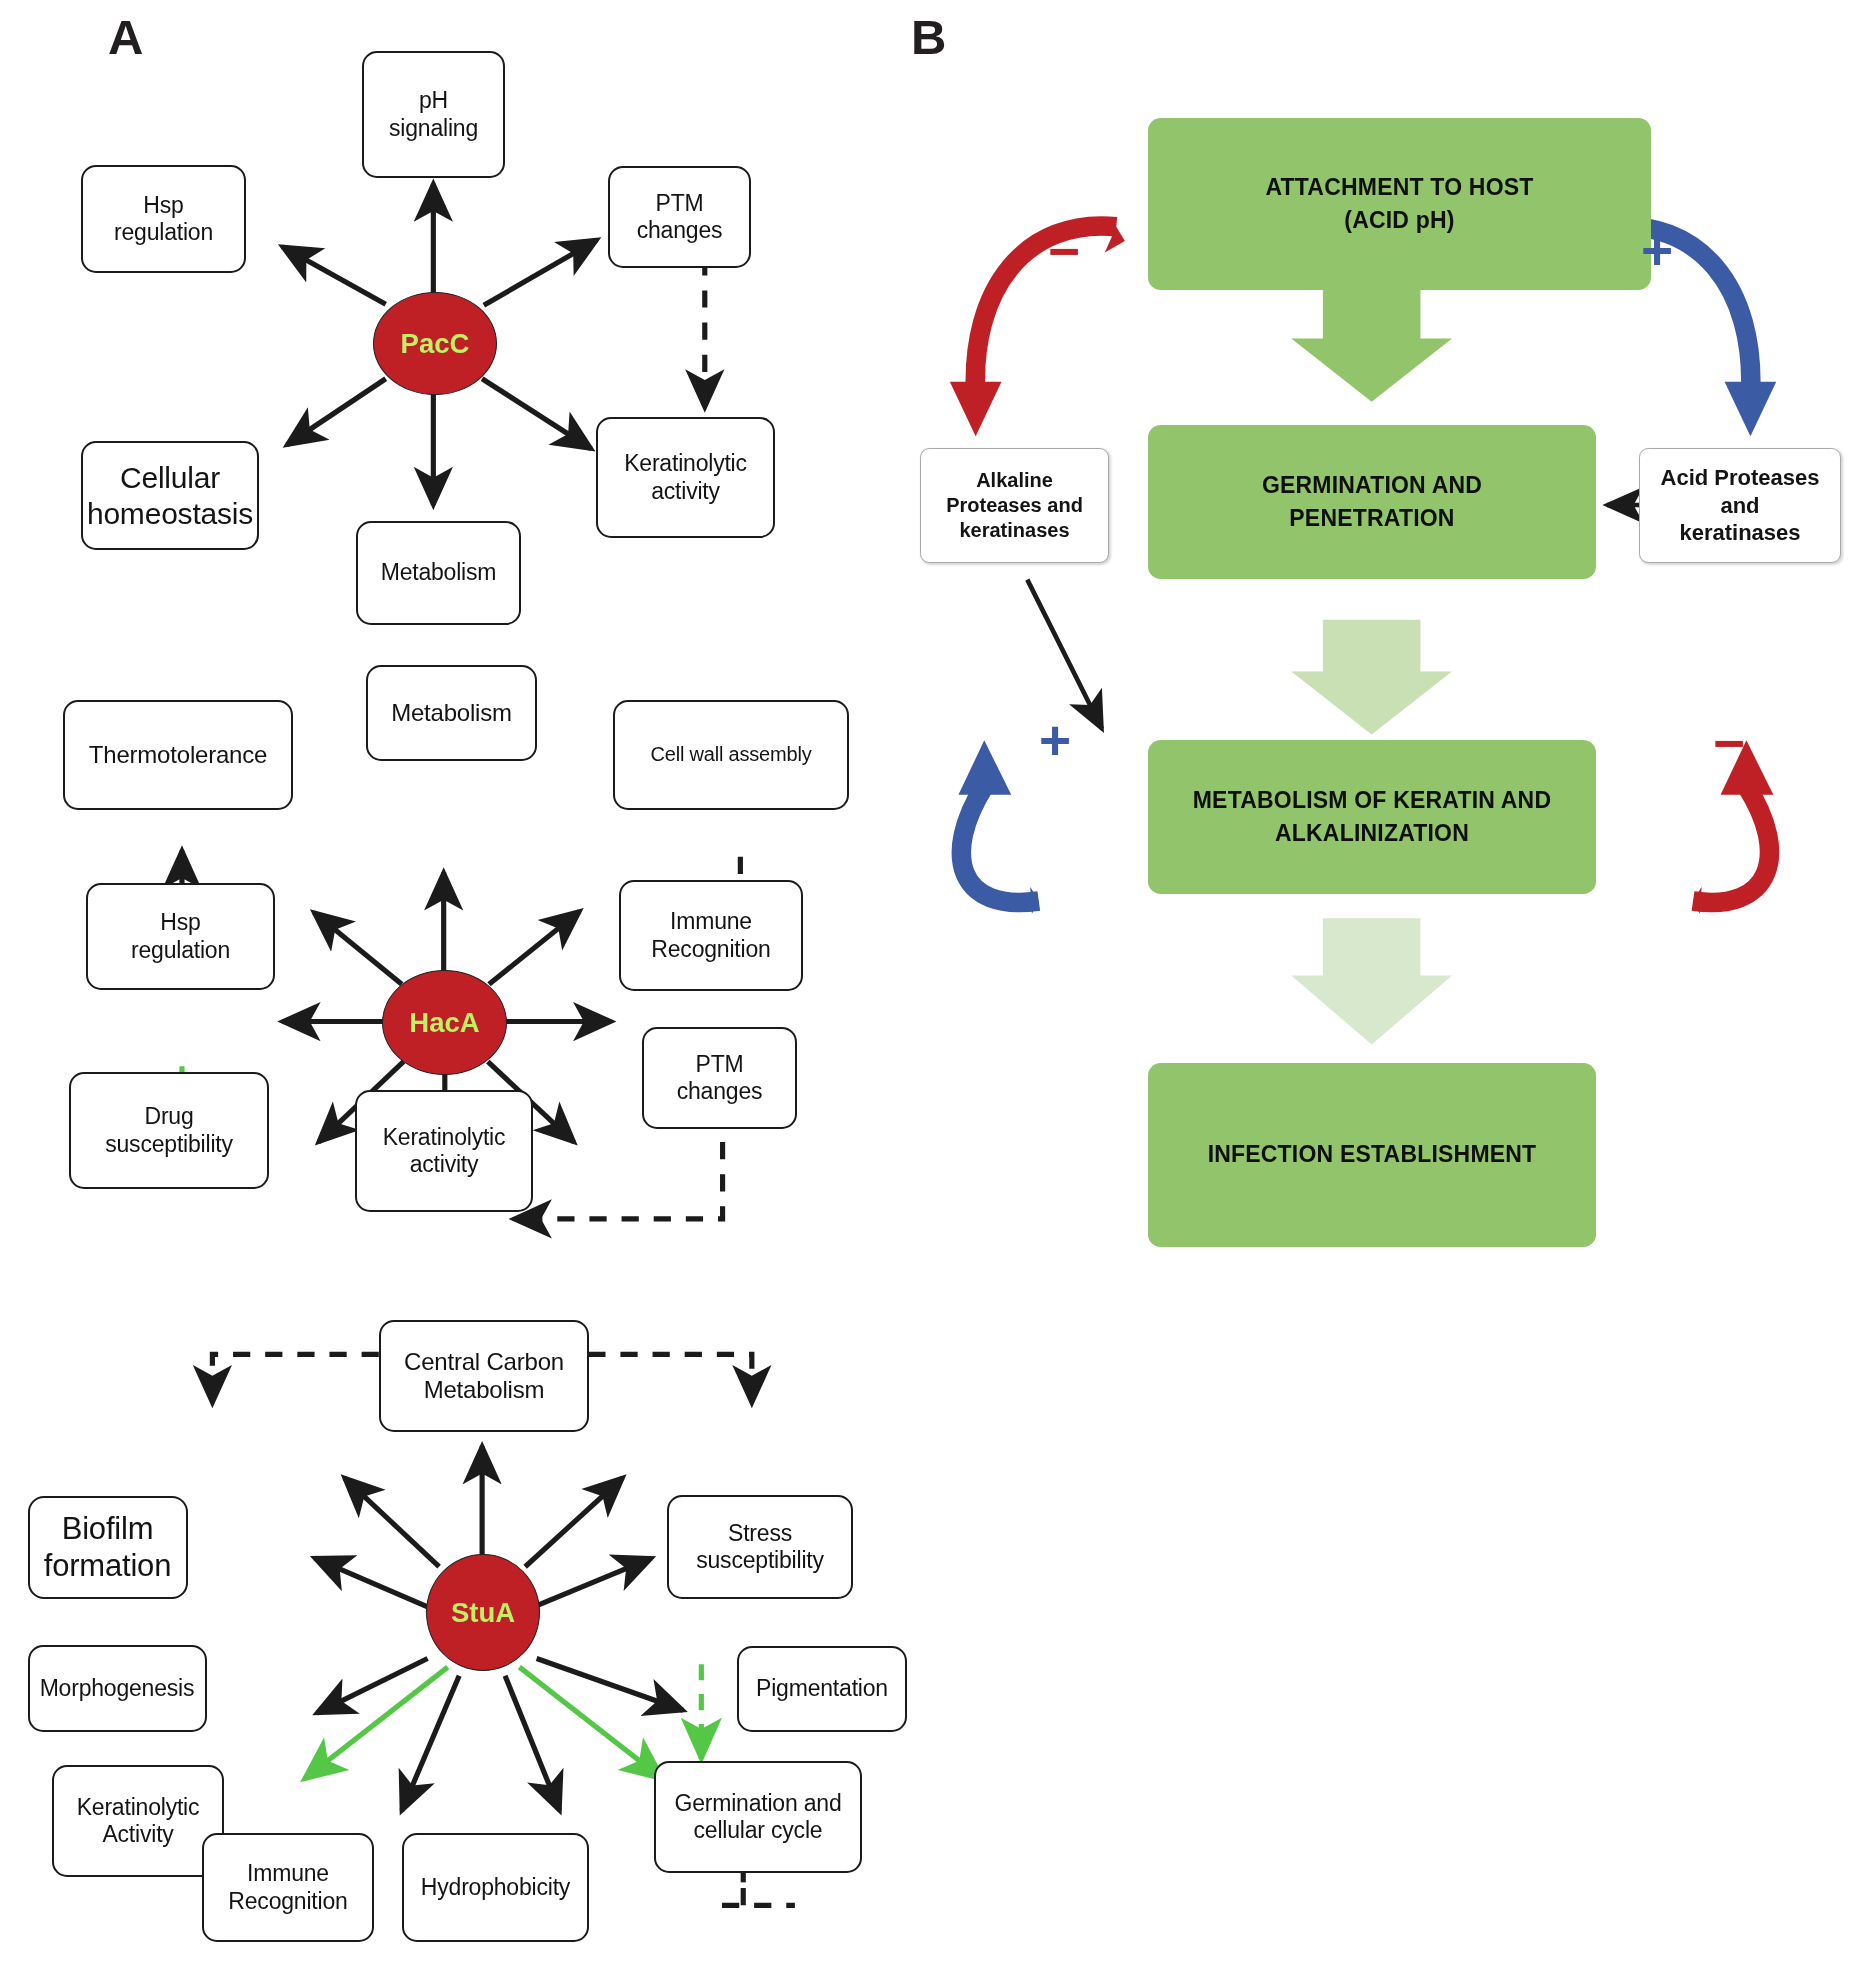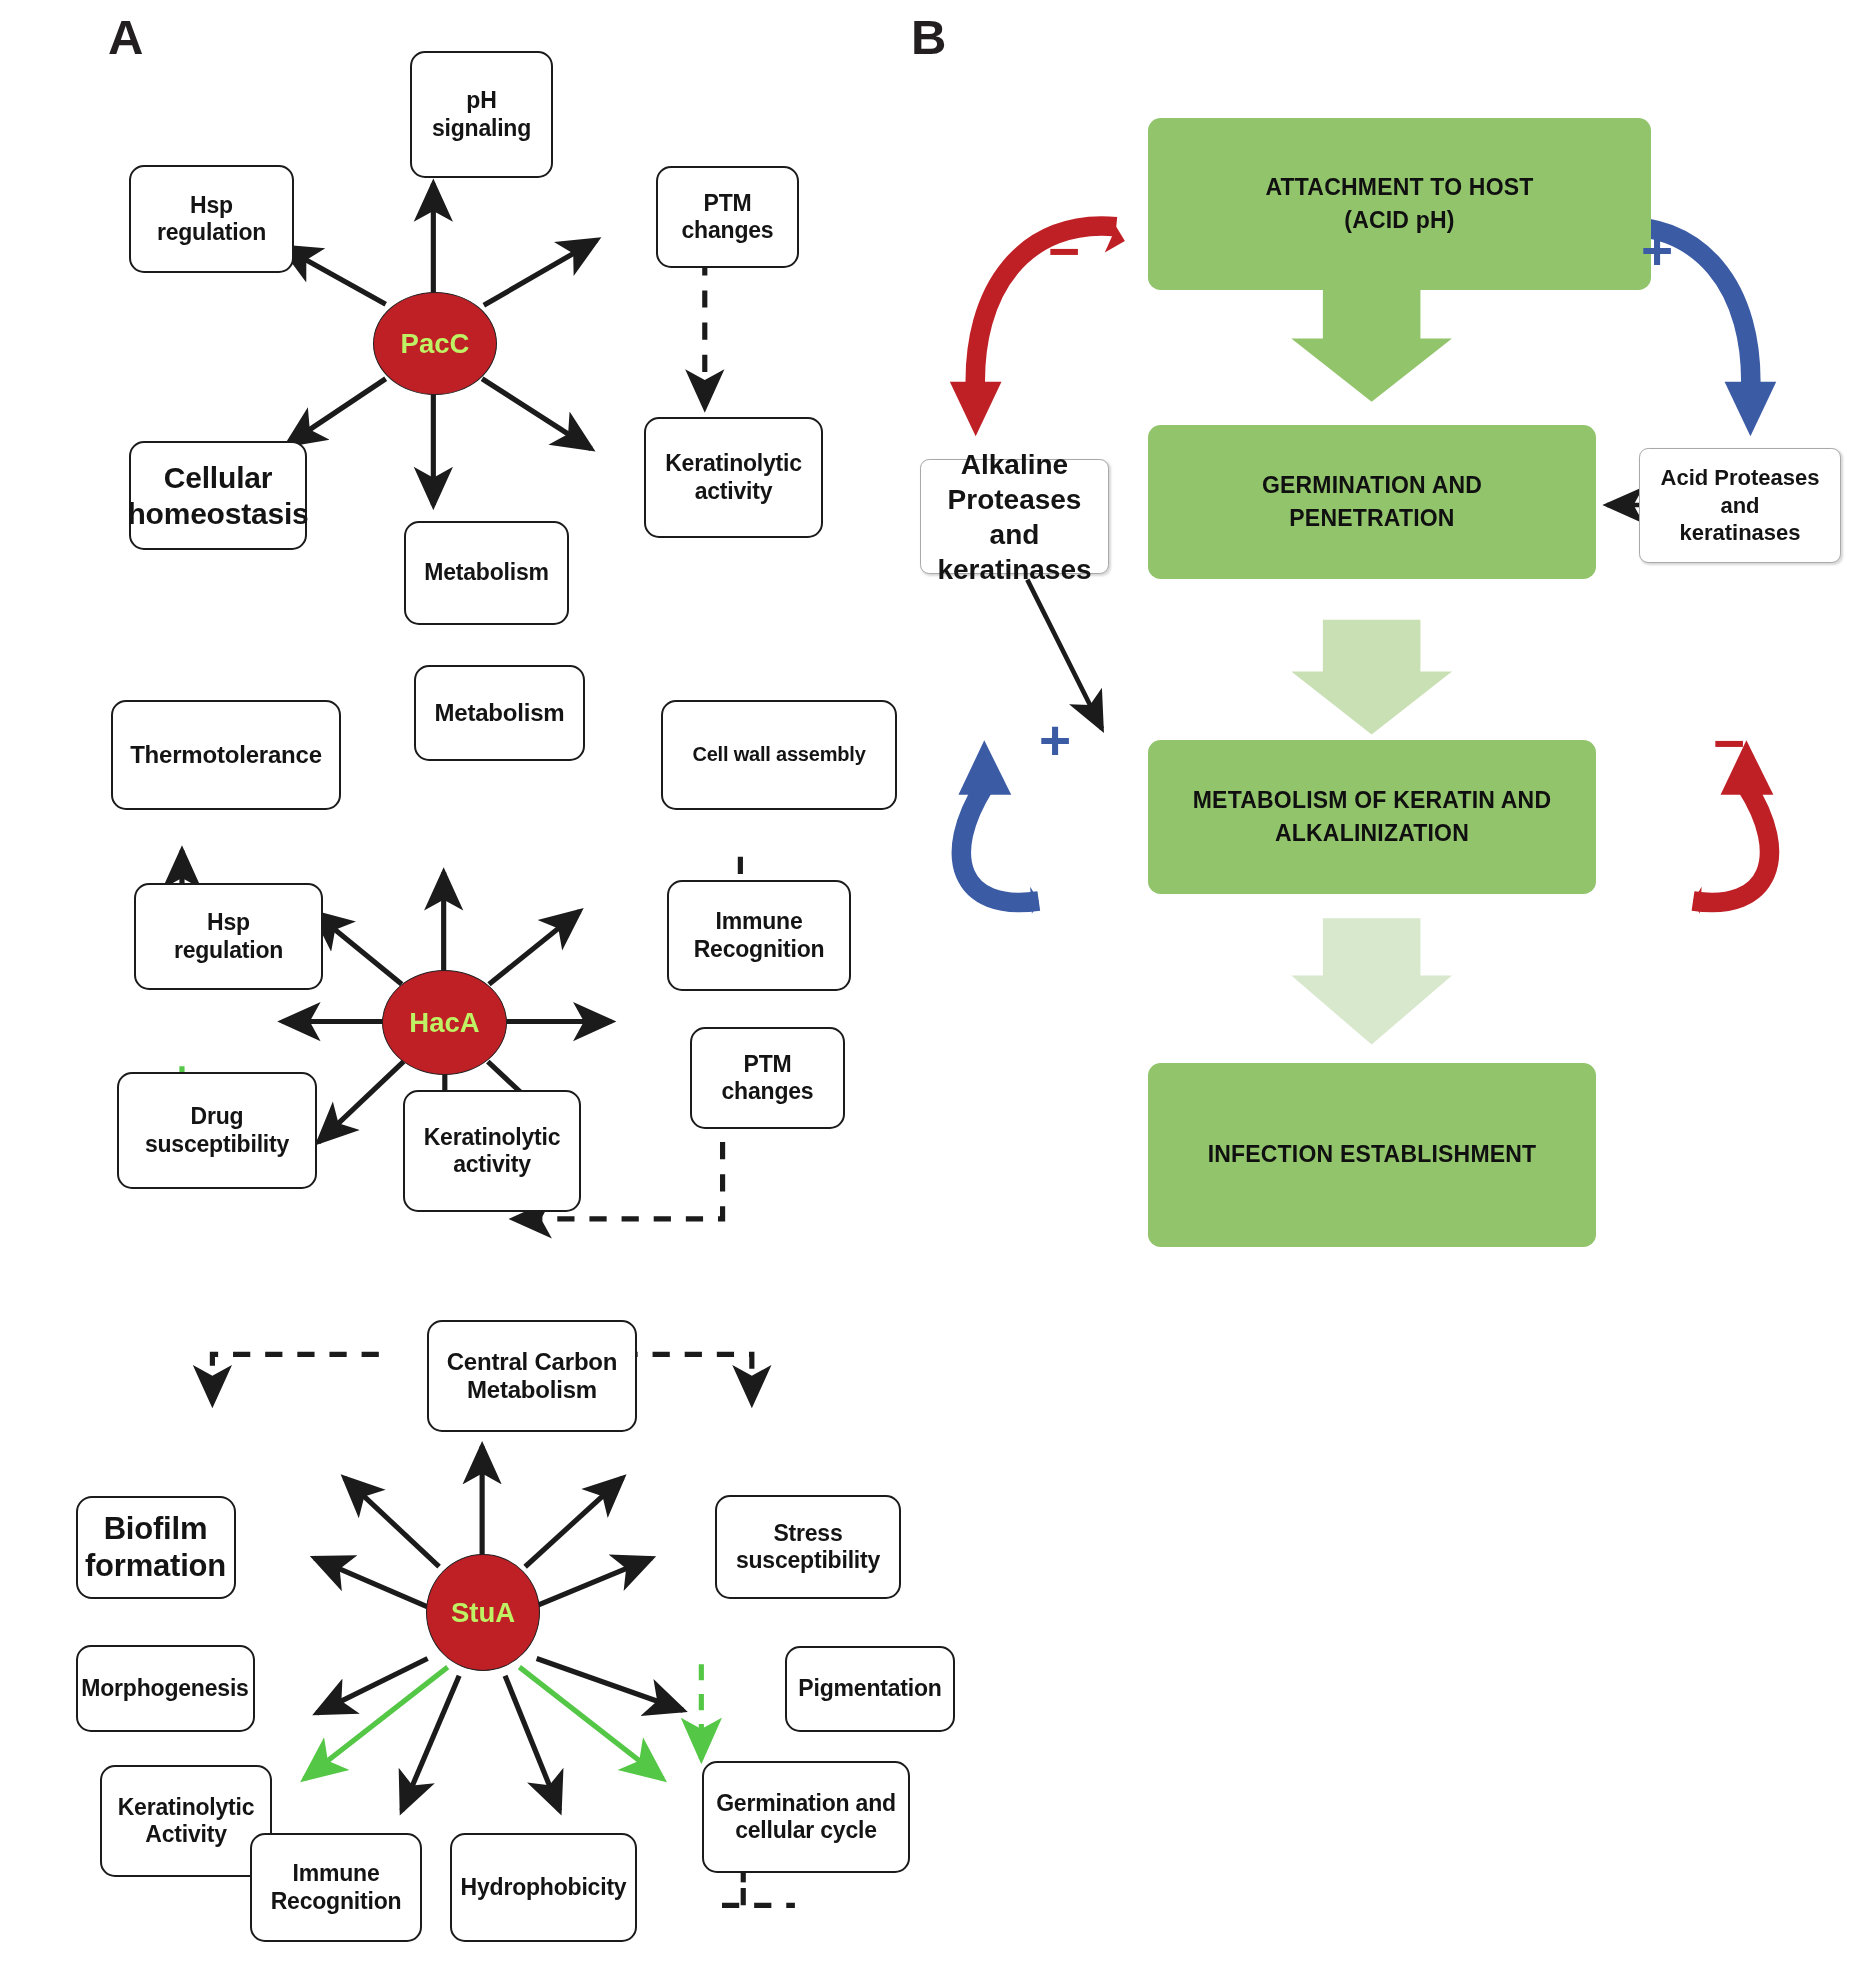--- a/index.html
+++ b/index.html
@@ -24,26 +24,25 @@
   .node{
     position:absolute;
     box-sizing:border-box;
     border:2.9px solid #1b1b1b;
     border-radius:15px;
     background:#ffffff;
     display:flex;
     align-items:center;
     justify-content:center;
     text-align:center;
-    font-weight:bold;
+    font-weight:normal;
     color:#141414;
     line-height:1.18;
     padding:2.3px 5.7px;
     letter-spacing:-0.2px;
-    margin-left:48px;
   }
   
   .node-thin{
     position:absolute;
     box-sizing:border-box;
     border:1.7px solid #a9a9a9;
     border-radius:9.2px;
     background:#ffffff;
     display:flex;
     align-items:center;
@@ -329,21 +328,21 @@
 (ACID pH)</div>
 
   <div class="gbox" style="left:1148px;top:425px;width:448px;height:154px;white-space:pre-line;">GERMINATION AND
 PENETRATION</div>
 
   <div class="gbox" style="left:1148px;top:740px;width:448px;height:154px;white-space:pre-line;">METABOLISM OF KERATIN AND
 ALKALINIZATION</div>
 
   <div class="gbox" style="left:1148px;top:1063px;width:448px;height:184px;white-space:pre-line;">INFECTION ESTABLISHMENT</div>
 
-  <div class="node-thin" style="left:920px;top:448px;width:189px;height:115px;font-size:28px;white-space:pre-line;margin-top:11px;">Alkaline
+  <div class="node-thin" style="left:920px;top:448px;width:189px;height:115px;font-size:20px;white-space:pre-line;">Alkaline
 Proteases and
 keratinases</div>
 
   <div class="node-thin" style="left:1639px;top:448px;width:202px;height:115px;font-size:22px;white-space:pre-line;">Acid Proteases
 and
 keratinases</div>
 
   <div class="plusminus" style="left:1048px;top:224px;font-size:55px;color:#bf2026;">−</div>
   <div class="plusminus" style="left:1641px;top:223px;font-size:55px;color:#3b5ba5;">+</div>
   <div class="plusminus" style="left:1039px;top:713px;font-size:55px;color:#3b5ba5;">+</div>

